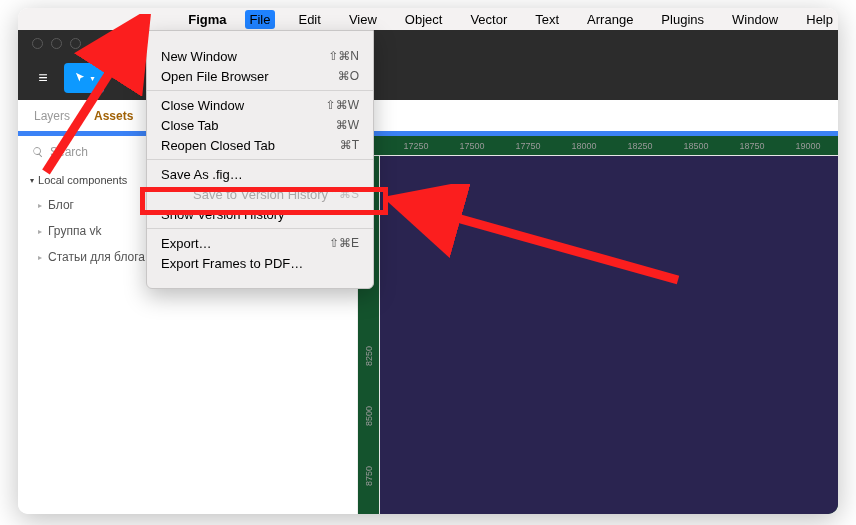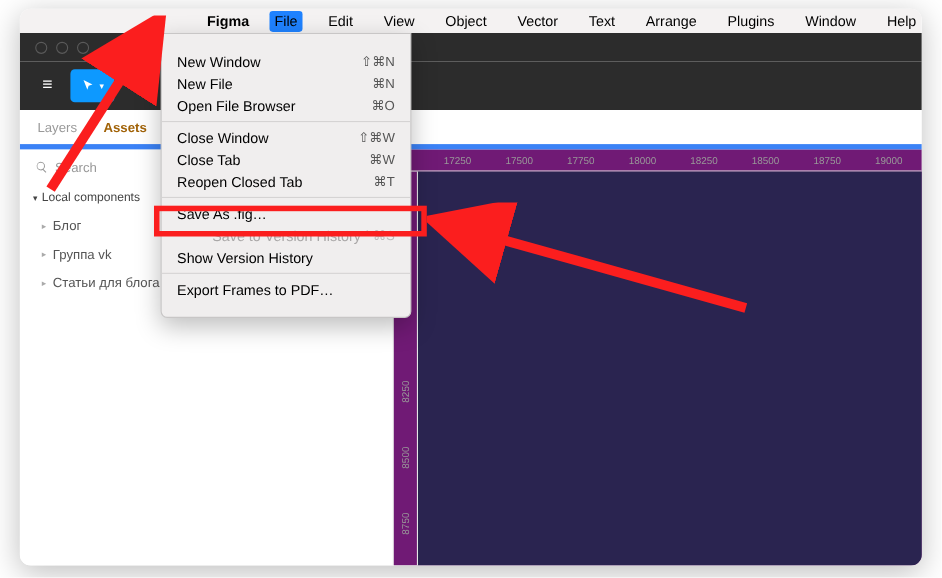--- a/index.html
+++ b/index.html
@@ -125,21 +125,21 @@
     padding: 6px 20px;
     display: flex; align-items: center; gap: 6px;
     color: #555;
   }
   .sb-item .caret { font-size: 8px; color: #aaa; }
 
   
   .canvas-wrap {
     flex: 1;
     position: relative;
-    background: #701a75;
+    background: #14532d;
   }
   .ruler-top {
     height: 20px;
     border-bottom: 1px solid #e6e6e6;
     display: flex;
     font-size: 9px;
     color: #999;
     align-items: center;
   }
   .ruler-top span { width: 56px; text-align: center; }
@@ -307,24 +307,20 @@
       <div class="canvas"></div>
     </div>
   </div>
 
   <div class="dropdown" id="dd">
       <div class="dd-row">
         <span>New Window</span>
         <span class="dd-sc">⇧⌘N</span>
       </div>
       <div class="dd-row">
-        <span>New File</span>
-        <span class="dd-sc">⌘N</span>
-      </div>
-      <div class="dd-row">
         <span>Open File Browser</span>
         <span class="dd-sc">⌘O</span>
       </div>
       <div class="dd-sep"></div>
       <div class="dd-row">
         <span>Close Window</span>
         <span class="dd-sc">⇧⌘W</span>
       </div>
       <div class="dd-row">
         <span>Close Tab</span>
@@ -341,20 +337,24 @@
       </div>
       <div class="dd-row disabled">
         <span>Save to Version History</span>
         <span class="dd-sc">⌃⌘S</span>
       </div>
       <div class="dd-row">
         <span>Show Version History</span>
         <span class="dd-sc"></span>
       </div>
       <div class="dd-sep"></div>
+      <div class="dd-row">
+        <span>Export…</span>
+        <span class="dd-sc">⇧⌘E</span>
+      </div>
       <div class="dd-row">
         <span>Export Frames to PDF…</span>
         <span class="dd-sc"></span>
       </div>
     </div>
 
   <div class="red-box"></div>
 
   <svg class="arrow1" width="130" height="170">
     <defs>

